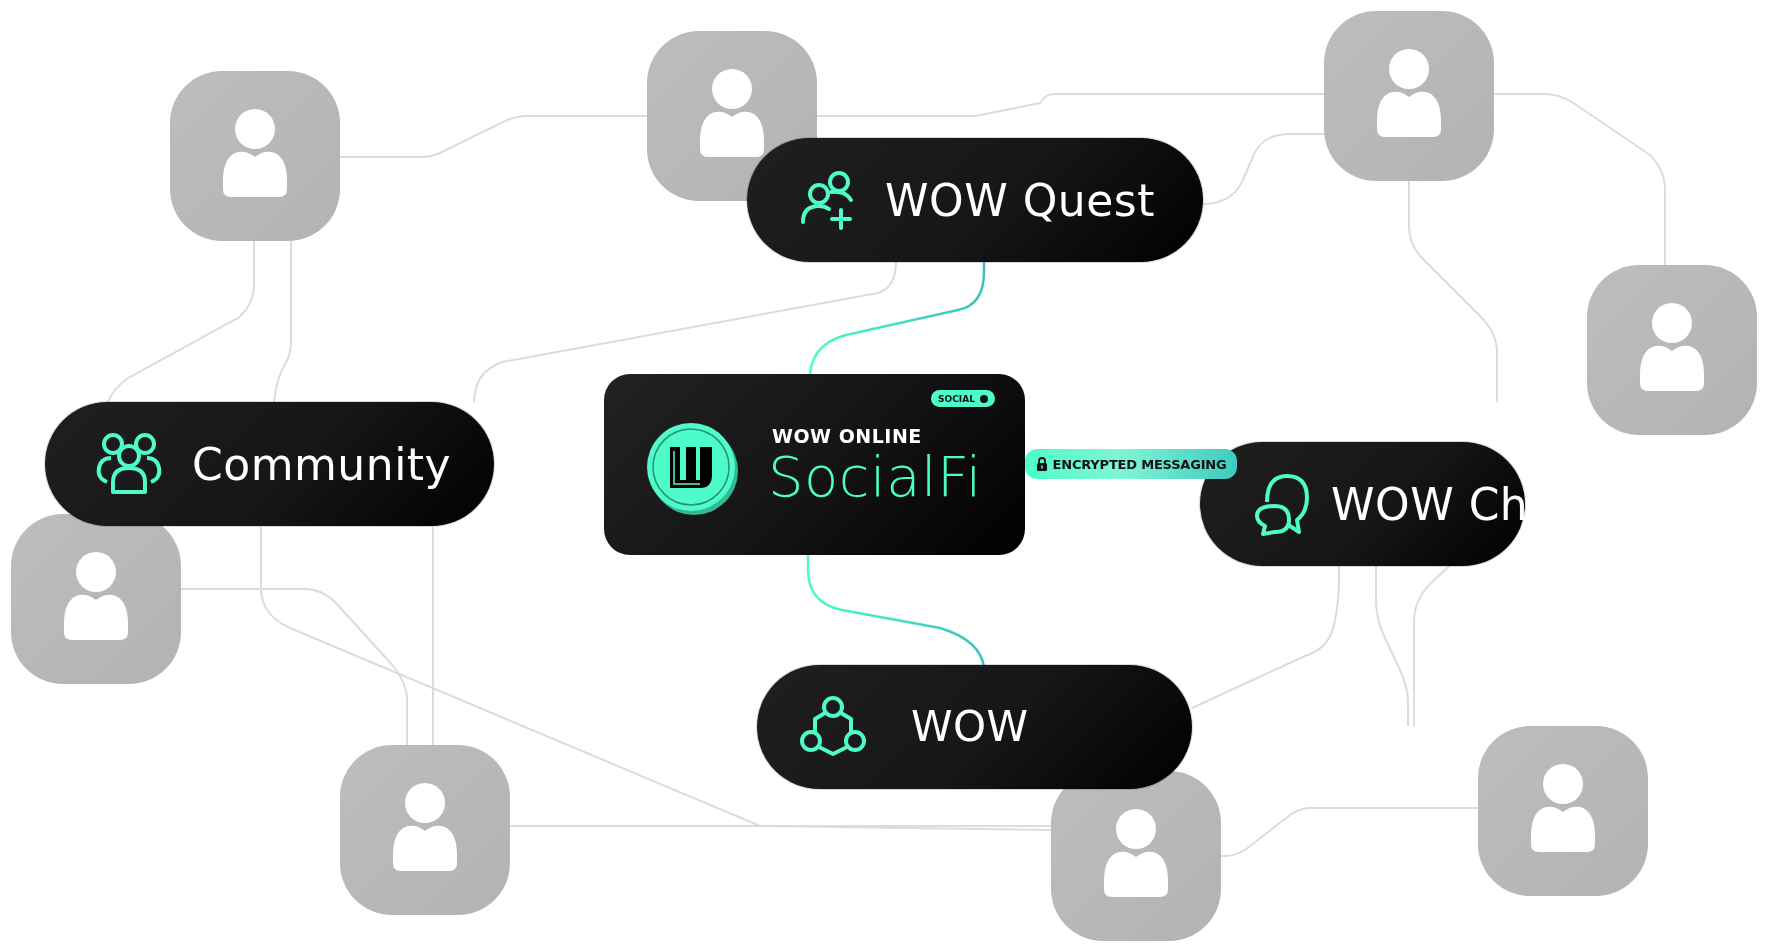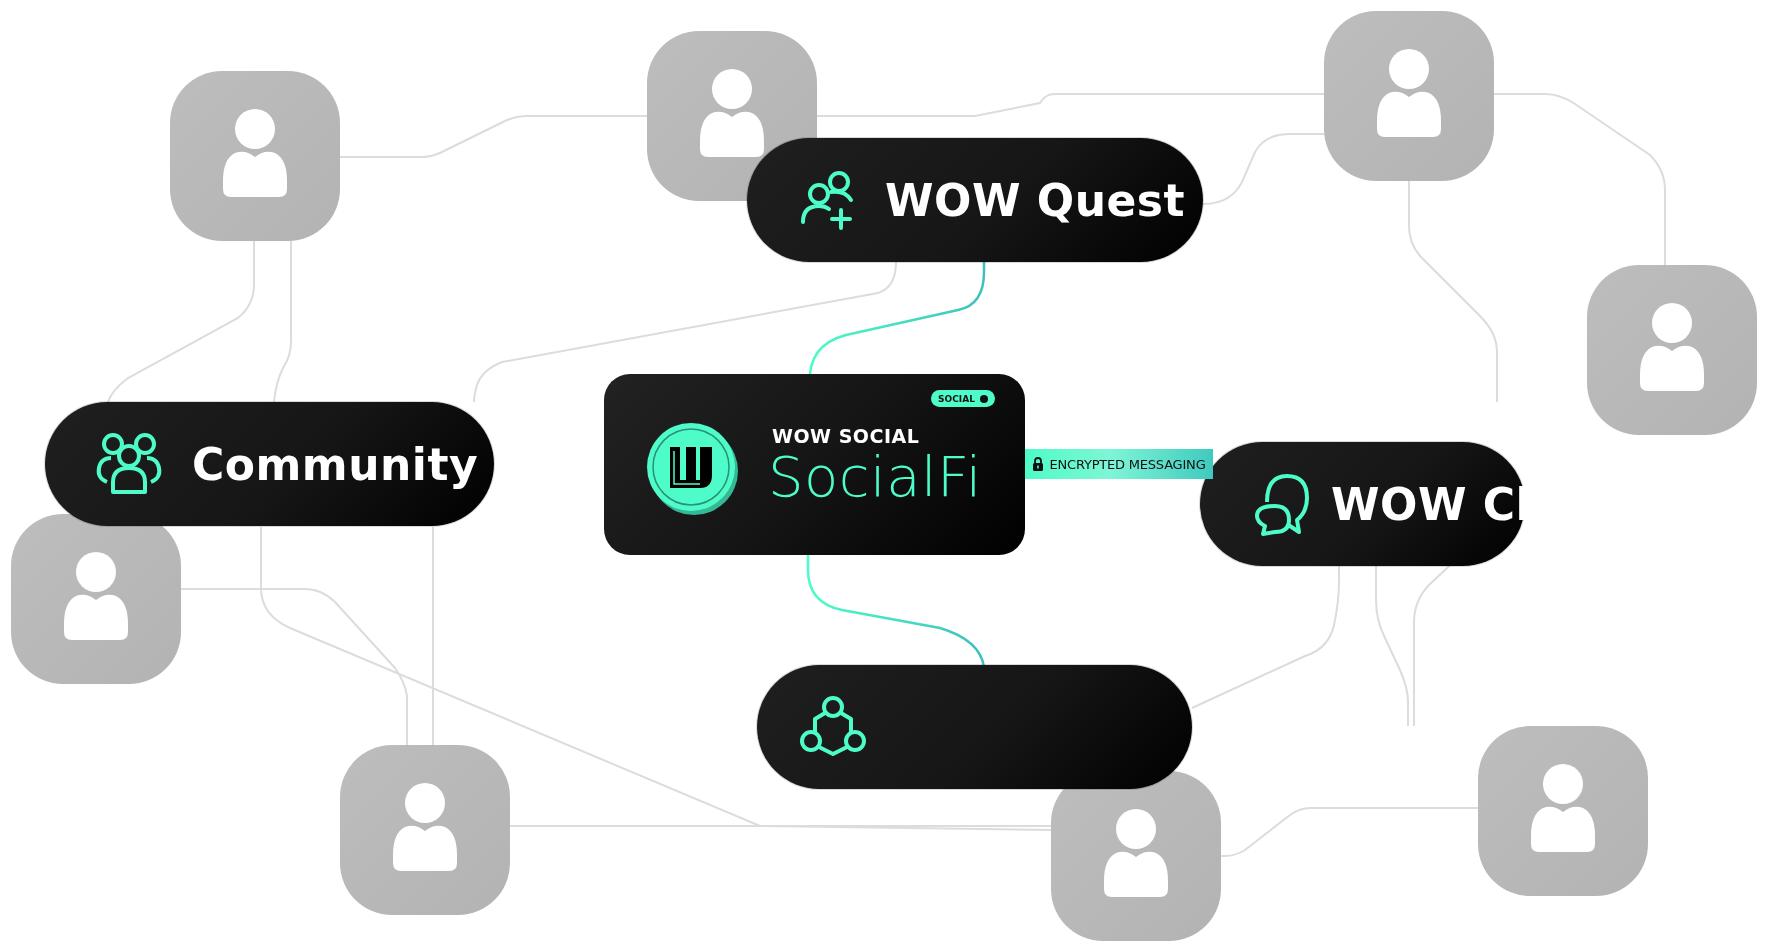--- a/index.html
+++ b/index.html
@@ -12,40 +12,40 @@
     background:linear-gradient(135deg,#bdbdbd 0%,#b3b3b3 100%);
   }
   .avatar svg { position:absolute; left:45px; top:38px; width:80px; height:92px; }
   .pill {
     position:absolute; height:124px; border-radius:62px;
     background:linear-gradient(135deg,#1f1f1f 0%,#161616 55%,#000 100%);
     box-shadow:0 0 0 1px rgba(0,0,0,0.15);
     display:flex; align-items:center; color:#ffffff;
   }
   .pill .icon { width:72px; height:72px; flex:0 0 auto; }
-  .pill .label { font-family:"DejaVu Sans", sans-serif; font-size:44px; font-weight:700; letter-spacing:0.5px; white-space:nowrap; }
+  .pill .label { font-family:"DejaVu Sans", sans-serif; font-size:44px; font-weight:400; letter-spacing:0.5px; white-space:nowrap; }
   .pill .label2 { font-size:42px; line-height:38px; }
   #center-card {
     position:absolute; left:604px; top:374px; width:421px; height:181px; border-radius:26px;
     background:linear-gradient(135deg,#222 0%,#151515 50%,#000 100%);
   }
   #logo { position:absolute; left:644px; top:420px; width:96px; height:96px; }
   #brand-sub { position:absolute; left:772px; top:425px; color:#fff; font-weight:bold; font-size:19px; letter-spacing:0.5px; }
   #brand-main { position:absolute; left:768px; top:444px; color:#4dfcc8; font-size:56px; font-weight:300; letter-spacing:0.5px; }
   #online-badge {
     position:absolute; left:931px; top:390px; width:64px; height:17px; border-radius:9px; background:#4dfcc8;
     display:flex; align-items:center; justify-content:center; gap:5px;
     font-size:9px; font-weight:bold; color:#111;
   }
   #online-badge .dot { width:8px; height:8px; border-radius:50%; background:#111; }
   #enc-bar {
-    position:absolute; left:1025px; top:449px; width:188px; height:30px;
+    position:absolute; left:1025px; top:449px; width:212px; height:30px;
     background:linear-gradient(90deg,#4dfcc8 0%,#7ff5d6 45%,#3fcabf 100%);
     display:flex; align-items:center; justify-content:center; gap:5px;
-    font-size:13px; font-weight:normal; color:#111; letter-spacing:-0.2px;
+    font-size:13px; font-weight:bold; color:#111; letter-spacing:-0.2px;border-radius:12px;
   }
   #enc-bar svg { width:12px; height:14px; }
 </style>
 </head>
 <body>
 
 <svg id="wires" viewBox="0 0 1768 946">
   <defs>
     <linearGradient id="tealGrad" x1="0" y1="0" x2="1" y2="0">
       <stop offset="0" stop-color="#4dfcc8"></stop>
@@ -158,32 +158,33 @@
 <div class="pill" style="left:757px;top:665px;width:435px;">
   <svg class="icon" style="margin-left:40px;margin-right:42px" viewBox="0 0 72 72" fill="none" stroke="#4dfcc8" stroke-width="4" stroke-linejoin="round">
     <circle cx="36" cy="16" r="9"></circle>
       <circle cx="14" cy="50" r="9"></circle>
       <circle cx="58" cy="50" r="9"></circle>
     <path d="M28 22 L18 28 V41"></path>
       <path d="M44 22 L54 28 V41"></path>
       <path d="M22 56 L36 63 L50 56"></path>
   </svg>
   <div>
+    <div class="label label2">WOW</div>
   </div>
 </div>
 
 <div id="center-card"></div>
 <svg id="logo" viewBox="0 0 96 96">
   <circle cx="50" cy="51" r="44" fill="#34b896"></circle>
   <circle cx="47" cy="47" r="44" fill="#4dfcc8"></circle>
   <circle cx="47" cy="47" r="38" fill="none" stroke="#2a8f75" stroke-width="1.5"></circle>
   <path d="M26 27 H36 V60 H42 V27 H52 V60 H56 V27 H68 V55 Q68 68 56 68 H26 Z" fill="#000"></path>
   <path d="M30 31 V64 H56" fill="none" stroke="#4dfcc8" stroke-width="1.5"></path>
 </svg>
-<div id="brand-sub">WOW SOCIAL</div>
+<div id="brand-sub">WOW ONLINE</div>
 <div id="brand-main">SocialFi</div>
 <div id="online-badge">
   <span>SOCIAL</span>
   <span class="dot"></span>
 </div>
 
 <div id="enc-bar">
   <svg viewBox="0 0 12 14">
       <path d="M3 6 V4 Q3 1 6 1 Q9 1 9 4 V6" fill="none" stroke="#111" stroke-width="1.8"></path>
       <rect x="1" y="6" width="10" height="8" rx="1.5" fill="#111"></rect>

